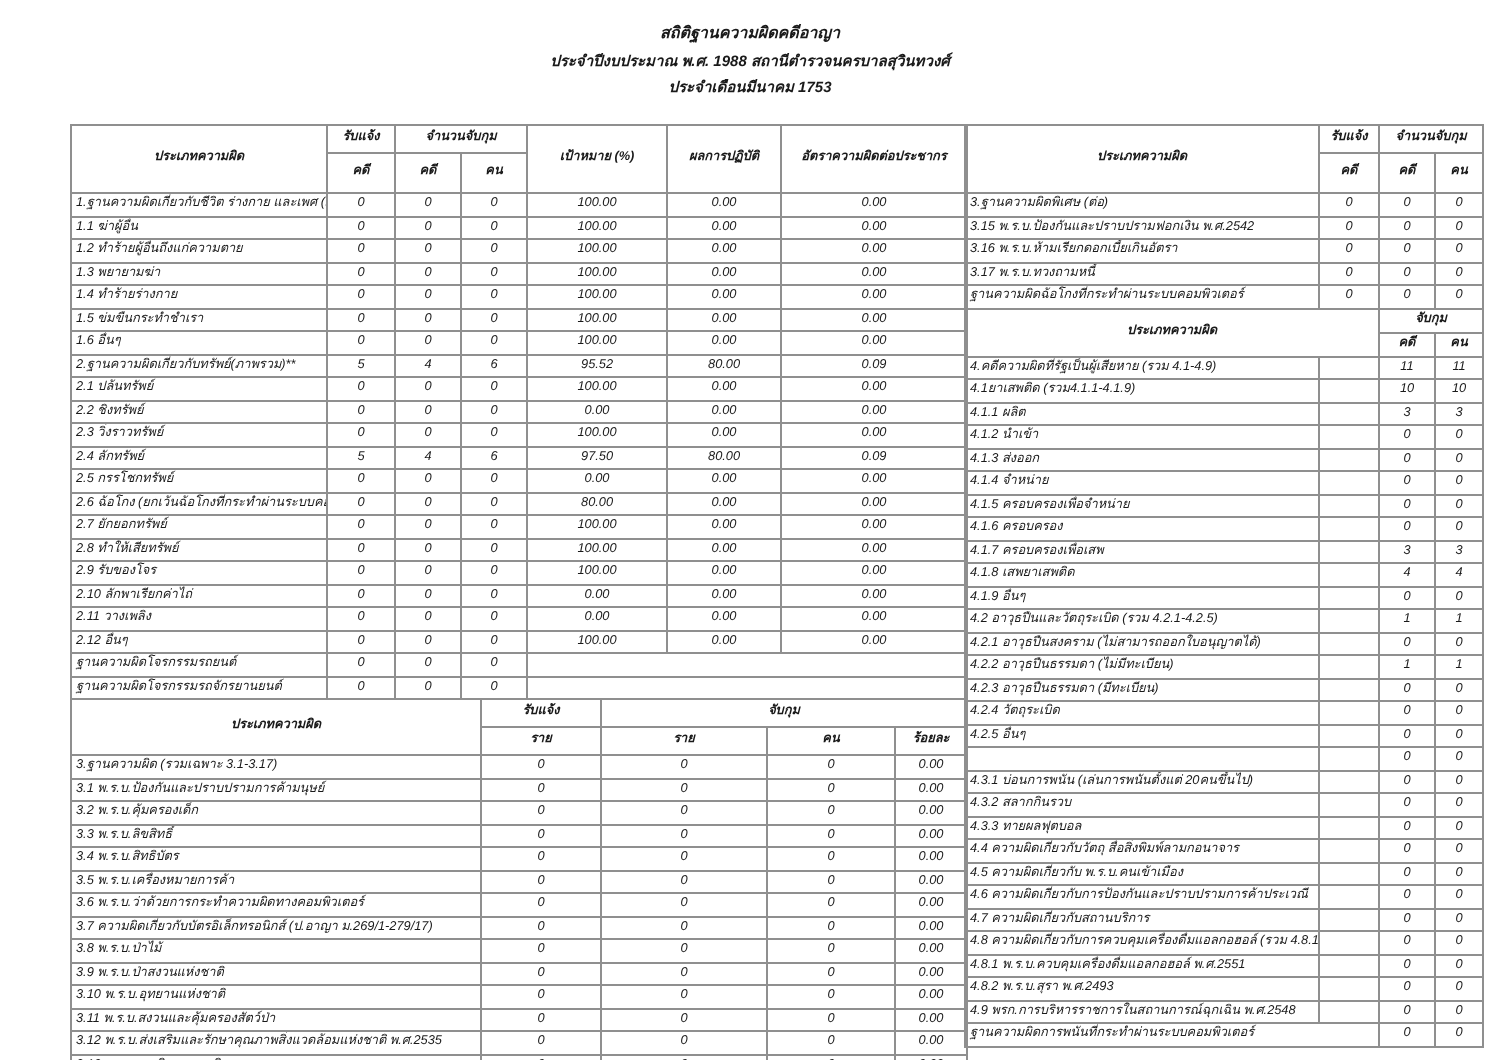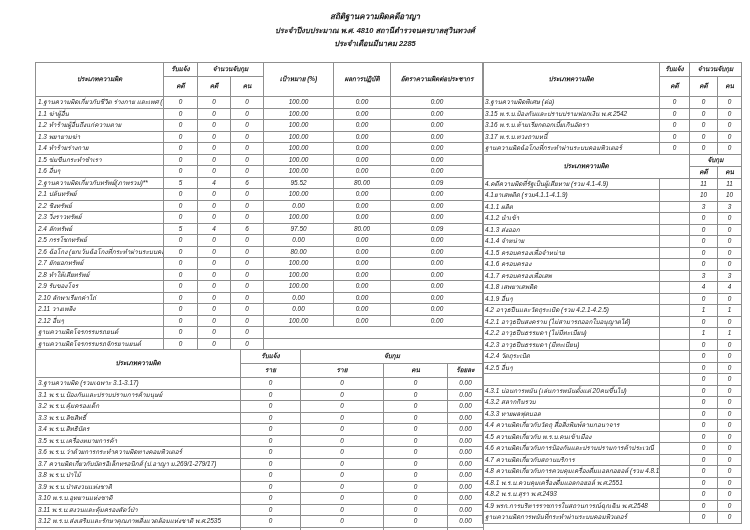--- a/index.html
+++ b/index.html
@@ -25,22 +25,22 @@
   tr.thick-top td{border-top:1.8px solid #555;}
   .tbl-stack{margin-top:-1px;}
 </style>
 </head>
 <body>
 
 <div class="page">
 
   <div class="title-block">
     <div class="title-line1">สถิติฐานความผิดคดีอาญา</div>
-    <div class="title-line2">ประจำปีงบประมาณ พ.ศ. 4810 สถานีตำรวจนครบาลสุวินทวงศ์</div>
-    <div class="title-line3">ประจำเดือนมีนาคม 2285</div>
+    <div class="title-line2">ประจำปีงบประมาณ พ.ศ. 1988 สถานีตำรวจนครบาลสุวินทวงศ์</div>
+    <div class="title-line3">ประจำเดือนมีนาคม 1753</div>
   </div>
 
   <div class="content">
 
     <div class="col-left">
 
       <table>
         <colgroup>
           <col style="width:128px">
             <col style="width:34px">

